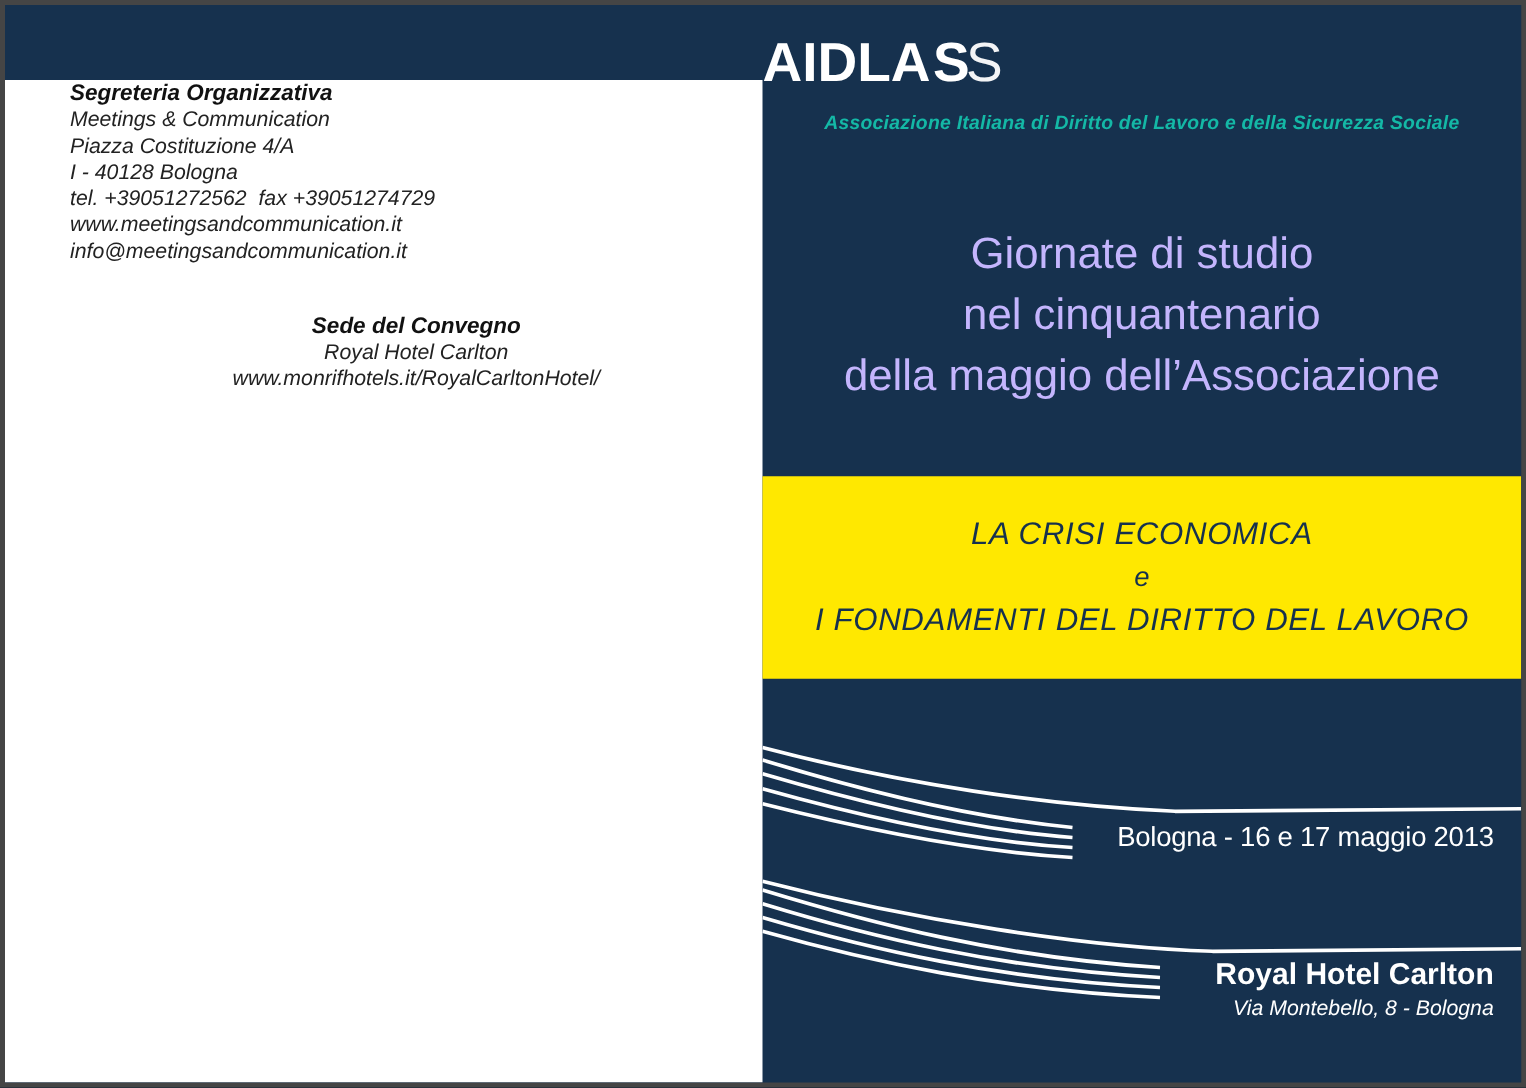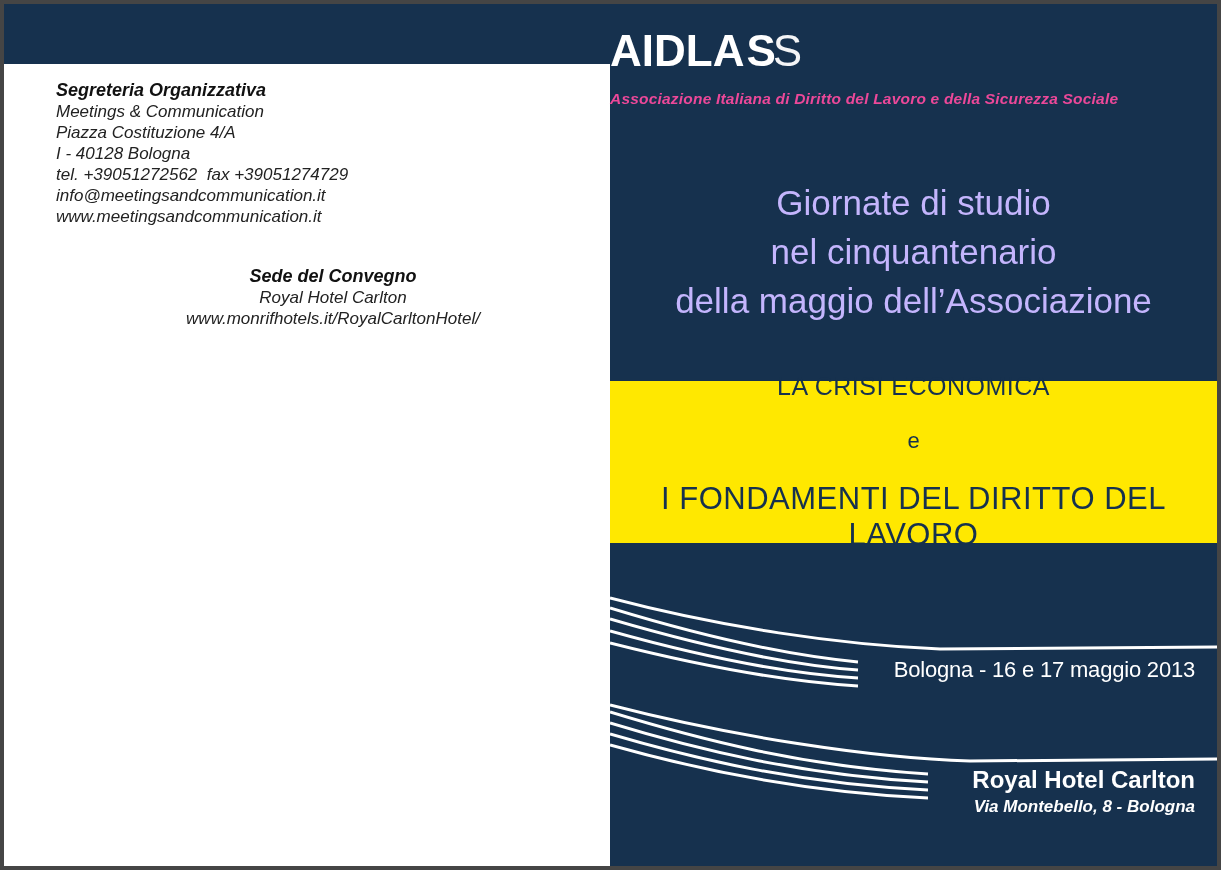--- a/index.html
+++ b/index.html
@@ -11,83 +11,83 @@
     background:#16314E;
     overflow:hidden;
     font-family:"Liberation Sans",sans-serif;
   }
   
   .white-panel{
     position:absolute;left:0;top:60px;width:606px;bottom:0;
     background:#ffffff;color:#1a1a1a;
   }
   .addr-block{margin:0 0 0 52px;font-size:17px;line-height:21px;color:#222;}
-  .addr-block.first{padding-top:16px;}
+  .addr-block.first{}
   .addr-block.second{margin-top:39px;text-align:center;}
   .addr-heading{font-weight:bold;font-style:italic;font-size:18px;line-height:21px;color:#111;}
   .addr-line{white-space:pre-wrap;font-style:italic;}
   
   .right-panel{position:absolute;left:606px;top:0;right:0;bottom:0;color:#ffffff;}
   .logo-row{
     position:absolute;top:24px;left:0;width:100%;
     text-align:left;font-size:44px;line-height:46px;color:#fff;
     letter-spacing:0px;white-space:nowrap;
   }
   .lg-heavy{font-weight:700;}
   .lg-mid{font-weight:700;}
   .lg-s1{font-weight:700;margin-left:2px;}
   .lg-s2{font-weight:400;margin-left:-3px;opacity:.95;}
   .assoc-line{
     position:absolute;top:86px;left:0;width:100%;
-    text-align:left;font-size:15.5px;font-weight:bold;font-style:italic;
-    color:#ec4899;letter-spacing:.2px;
+    text-align:center;font-size:15.5px;font-weight:bold;font-style:italic;
+    color:#14b8a6;letter-spacing:.2px;
   }
   .main-title{
     position:absolute;top:174px;left:0;width:100%;
     text-align:center;font-size:35px;line-height:49px;font-weight:400;color:#c4b5fd;
   }
   .yellow-band{
     position:absolute;left:0;right:0;top:377px;height:162px;
     background:#FFE800;color:#16314E;
     display:flex;flex-direction:column;justify-content:center;
-    text-align:center;gap:20px;
+    text-align:center;font-style:italic;
   }
   .yb-line1{font-size:25px;font-weight:500;letter-spacing:.5px;}
   .yb-e{font-size:22px;margin:7px 0;}
-  .yb-line2{font-size:31px;font-weight:500;letter-spacing:.5px;}
+  .yb-line2{font-size:25px;font-weight:500;letter-spacing:.5px;}
   .swoosh{position:absolute;left:0;width:607px;height:100px;}
   .swoosh1{top:589px;}
   .swoosh2{top:698px;}
   .swoosh path{stroke:#ffffff;stroke-width:3;fill:none;}
   .date-banner{
     position:absolute;top:653px;right:22px;
     font-size:22px;font-weight:normal;color:#fff;letter-spacing:-.2px;
     white-space:nowrap;
   }
   .venue-banner{
     position:absolute;top:762px;right:22px;text-align:right;color:#fff;
   }
   .venue-name{font-size:24px;font-weight:bold;white-space:nowrap;}
-  .venue-addr{font-size:17px;font-style:italic;font-weight:700;margin-top:3px;white-space:nowrap;}
+  .venue-addr{font-size:17px;font-style:italic;font-weight:400;margin-top:3px;white-space:nowrap;}
 </style>
 </head>
 <body>
 
 <div class="canvas">
 
   <div class="white-panel">
 
     <div class="addr-block first">
       <div class="addr-heading">Segreteria Organizzativa</div>
       <div class="addr-line">Meetings &amp; Communication</div>
       <div class="addr-line">Piazza Costituzione 4/A</div>
       <div class="addr-line">I - 40128 Bologna</div>
       <div class="addr-line">tel. +39051272562&nbsp; fax +39051274729</div>
+      <div class="addr-line">www.meetingsandcommunication.it</div>
       <div class="addr-line">info@meetingsandcommunication.it</div>
-      <div class="addr-line">www.meetingsandcommunication.it</div>
     </div>
 
     <div class="addr-block second">
       <div class="addr-heading">Sede del Convegno</div>
       <div class="addr-line">Royal Hotel Carlton</div>
       <div class="addr-line">www.monrifhotels.it/RoyalCarltonHotel/</div>
     </div>
 
   </div>
 

